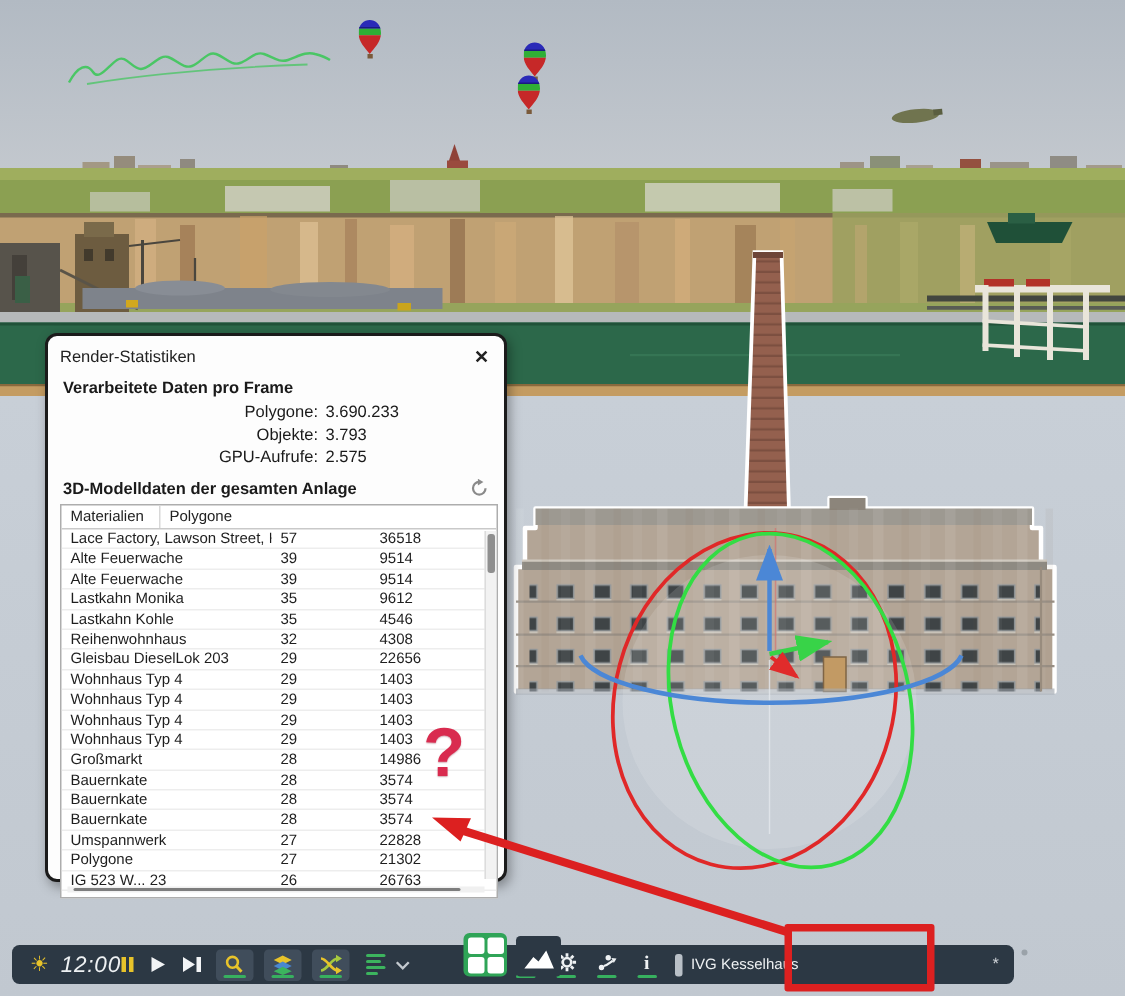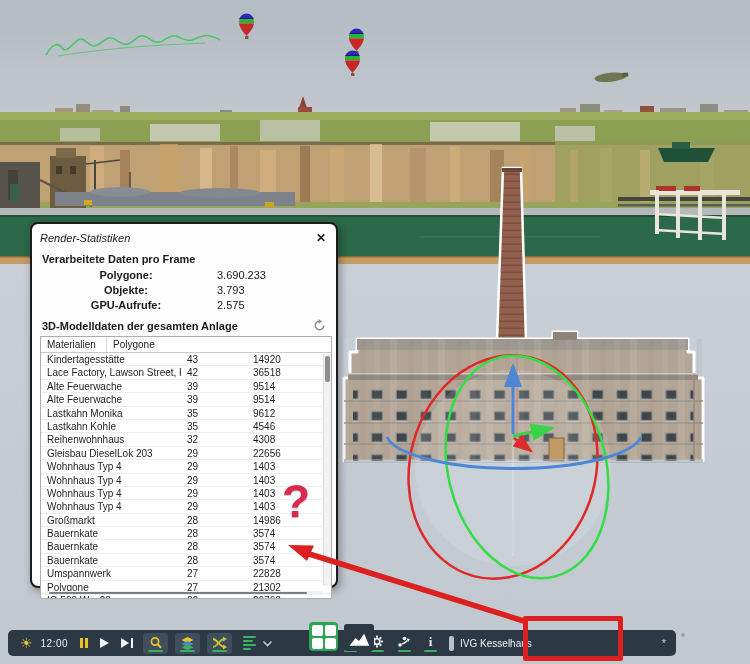--- a/index.html
+++ b/index.html
@@ -6,26 +6,26 @@
   html,body { width:750px; height:664px; overflow:hidden; background:#c4cbd3;
               font-family:"Liberation Sans", sans-serif; }
   #stage { position:relative; width:750px; height:664px; overflow:hidden; }
   #scene-svg { position:absolute; left:0; top:0; z-index:0; }
 
   
   .dialog { position:absolute; left:30px; top:222px; width:308px; height:366px;
     background:#fdfdfd; border:2px solid #1b1b1b; border-radius:8px; z-index:2;
     box-shadow:2px 3px 8px rgba(0,0,0,.35); padding:6px 8px 8px 8px; color:#1a1a1a; }
   .dlg-head { display:flex; justify-content:space-between; align-items:center; height:16px; }
-  .dlg-title { font-size:11px; color:#222;font-style:italic; }
+  .dlg-title { font-size:11px; color:#222; }
   .dlg-close { font-size:12px; font-weight:bold; color:#222; cursor:pointer; line-height:12px; padding:0 2px; }
   .sec-head { font-size:11px; font-weight:bold; margin-top:7px; margin-left:2px; }
   .stats { margin-top:3px; }
   .stat-row { display:flex; font-size:11px; line-height:15px; }
-  .stat-label { width:172px; text-align:center;font-weight:bold; }
+  .stat-label { width:172px; text-align:right; }
   .stat-value { margin-left:5px; }
   .sec2 { display:flex; justify-content:space-between; align-items:center; margin-top:6px; }
   .refresh { width:13px; height:13px; margin-right:2px; }
   .mtable { position:relative; margin-top:4px; width:292px; height:263px;
     border:1px solid #adadad; background:#fff; overflow:hidden; font-size:10px; }
   .thead { display:flex; height:16px; line-height:16px; border-bottom:1px solid #c9c9c9; color:#222; }
   .thead span { padding-left:6px; border-right:1px solid #d8d8d8; }
   .th-name { width:140px; } .th-mat { width:66px; } .th-poly { width:76px; border-right:none!important; }
   .tbody { height:246px; overflow:hidden; }
   .trow { display:flex; height:13.4px; line-height:13.4px; border-bottom:1px solid #ededed; color:#1e1e1e; }
@@ -36,21 +36,21 @@
   .vthumb { position:absolute; left:1px; top:2px; width:5px; height:26px; background:#8f8f8f; border-radius:2px; }
   .hscroll { position:absolute; left:4px; bottom:3px; width:278px; height:4px; background:#f0f0f0; }
   .hthumb { position:absolute; left:4px; top:1px; width:258px; height:2px; background:#7d7d7d; border-radius:2px; }
 
   
   .bottombar { position:absolute; left:8px; top:630px; width:668px; height:26px;
     background:#2c3844; border-radius:5px; z-index:3; display:flex; align-items:center;
     padding:0 8px 0 12px; color:#e7eaed; }
   .bi { display:flex; align-items:center; justify-content:center; }
   .sun { color:#e8c32a; font-size:14px; line-height:14px; margin-right:8px; font-family:"DejaVu Sans",sans-serif;}
-  .time { font-size:10px; letter-spacing:.5px; margin-right:12px; color:#eef1f3; }
+  .time { font-size:15px; letter-spacing:.5px; color:#eef1f3;font-style:italic; }
   .pause { display:flex; gap:2px; margin-right:12px; cursor:pointer; }
   .pause i { display:block; width:3px; height:10px; background:#e8c32a; }
   .play { width:0; height:0; border-left:9px solid #f2f4f6; border-top:5.5px solid transparent;
     border-bottom:5.5px solid transparent; margin-right:12px; cursor:pointer; }
   .step { display:flex; align-items:center; margin-right:10px; cursor:pointer; }
   .step .tri { width:0; height:0; border-left:8px solid #f2f4f6; border-top:5px solid transparent; border-bottom:5px solid transparent; }
   .step .bar { width:2.5px; height:10px; background:#f2f4f6; margin-left:1.5px; }
   .tbtn { width:25px; height:21px; background:#404d5b; border-radius:3px; position:relative;
     display:flex; align-items:center; justify-content:center; margin-right:7px; cursor:pointer; }
   .tbtn::after { content:""; position:absolute; bottom:1.5px; left:5px; width:15px; height:2px;
@@ -336,29 +336,24 @@
       </svg>
     </div>
 
     <div class="mtable">
       <div class="thead">
         <span class="th-mat">Materialien</span>
         <span class="th-poly">Polygone</span>
       </div>
       <div class="tbody">
 
-          <div class="trow">
-            <span class="c-name">Kindertagesstätte</span>
-            <span class="c-mat">43</span>
-            <span class="c-poly">14920</span>
-          </div>
 
           <div class="trow">
             <span class="c-name"> Lace Factory, Lawson Street, Kilm...</span>
-            <span class="c-mat">42</span>
+            <span class="c-mat">57</span>
             <span class="c-poly">36518</span>
           </div>
 
           <div class="trow">
             <span class="c-name">Alte Feuerwache</span>
             <span class="c-mat">39</span>
             <span class="c-poly">9514</span>
           </div>
 
           <div class="trow">

